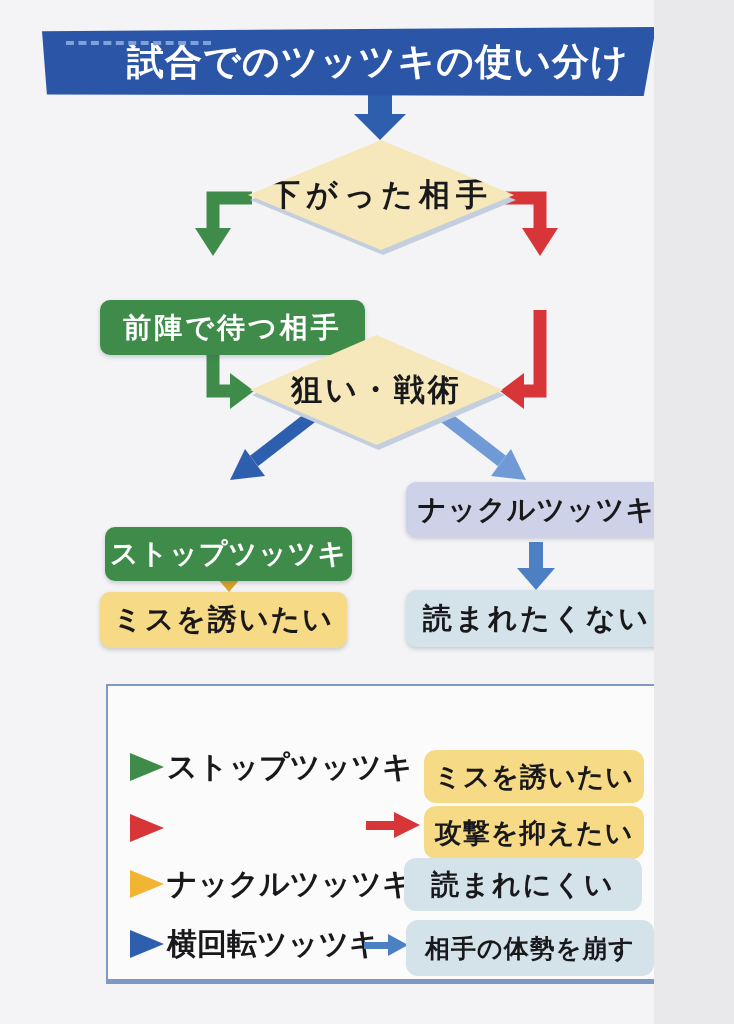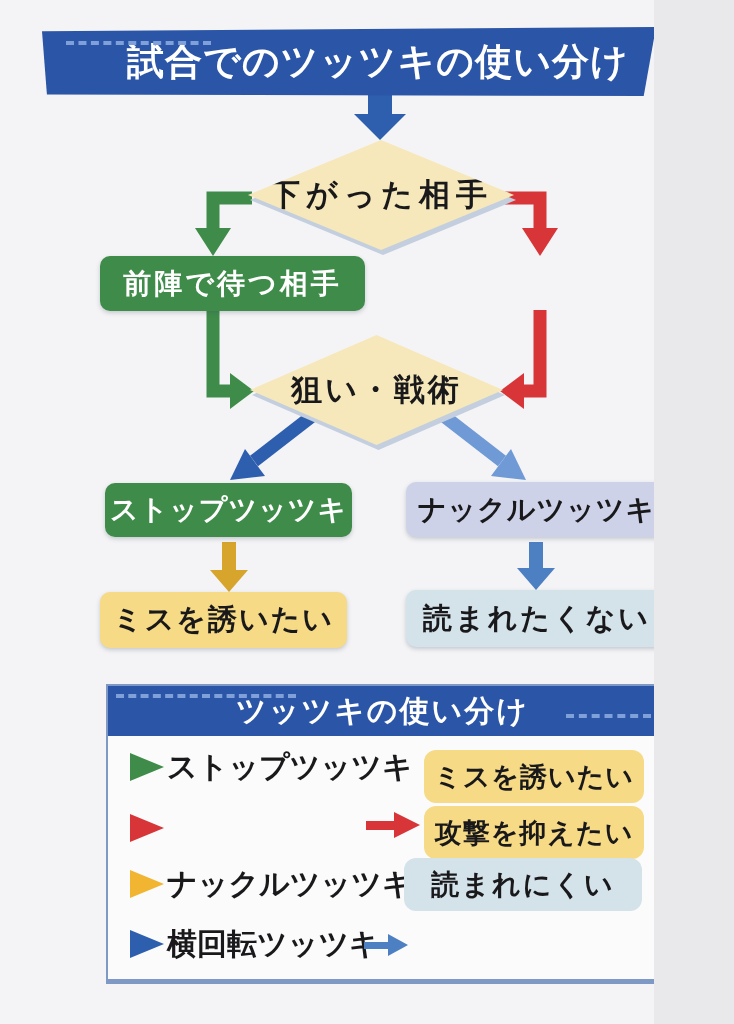--- a/index.html
+++ b/index.html
@@ -33,21 +33,21 @@
            clip-path:polygon(50% 0,100% 50%,50% 100%,0 50%);
            display:flex;align-items:center;justify-content:center;
            font-weight:bold;font-size:31px;}
   .d1{left:248px;top:140px;width:266px;height:110px;}
   .d1 .diamond{letter-spacing:6px;}
   .d2{left:250px;top:335px;width:253px;height:110px;}
   .d2 .diamond{letter-spacing:3px;justify-content:center;}
 
   .fbox{position:absolute;z-index:2;display:flex;align-items:center;justify-content:center;
         border-radius:10px;font-weight:bold;box-shadow:0 2px 4px rgba(60,70,90,.25);}
-  .fb-green{background:var(--green);color:#fff;}
+  .fb-green{background:var(--green);color:#fff;margin-top:44px;}
   .fb-red{background:var(--red-box);color:#fff;}
   .fb-yellow{background:var(--yellow-box);color:var(--ink);font-weight:600;}
   .fb-lavender{background:var(--lavender);color:var(--ink);}
   .fb-lightblue{background:var(--lightblue);color:var(--ink);font-weight:600;}
   .b-front{left:100px;top:256px;width:265px;height:55px;font-size:28px;letter-spacing:3px;}
   .b-back{left:399px;top:254px;width:292px;height:58px;font-size:26px;border-radius:13px;}
   .b-stop{left:105px;top:483px;width:247px;height:54px;font-size:28px;letter-spacing:1px;}
   .b-knuckle{left:406px;top:482px;width:261px;height:55px;font-size:28px;letter-spacing:1px;}
   .b-miss{left:100px;top:592px;width:247px;height:56px;font-size:29px;letter-spacing:2px;}
   .b-read{left:406px;top:590px;width:262px;height:57px;font-size:29px;letter-spacing:3px;align-items:center;}
@@ -149,25 +149,20 @@
   </div>
 
   <div class="fbox fb-yellow b-miss">
     <span>ミスを誘いたい</span>
   </div>
   <div class="fbox fb-lightblue b-read">
     <span>読まれたくない</span>
   </div>
 
   <div class="panel">
-    <div class="panel-header">
-      <span>ツッツキの使い分け</span>
-      <div class="dash hdash-l"></div>
-      <div class="dash hdash-r"></div>
-    </div>
 
     <div class="marker" style="top:67px" data-color="green"></div>
     <div class="lg-label" style="top:61px">ストップツッツキ</div>
     <div class="eb eb-yellow eb1">ミスを誘いたい</div>
 
     <div class="marker" style="top:128px" data-color="red"></div>
     <svg class="lg-arrow" style="left:258px;top:126px" width="56" height="26" viewBox="0 0 56 26">
       <rect x="0" y="9" width="30" height="9" class="f-red"></rect>
       <polygon points="28,0 28,26 54,13" class="f-red"></polygon>
     </svg>
@@ -176,15 +171,16 @@
     <div class="marker" style="top:184px" data-color="gold-bright"></div>
     <div class="lg-label" style="top:178px">ナックルツッツキ</div>
     <div class="eb eb-blue eb3">読まれにくい</div>
 
     <div class="marker" style="top:244px" data-color="blue-dark"></div>
     <div class="lg-label" style="top:238px">横回転ツッツキ</div>
     <svg class="lg-arrow" style="left:256px;top:248px" width="46" height="22" viewBox="0 0 46 22">
       <rect x="0" y="8" width="26" height="7" class="f-bluemid"></rect>
       <polygon points="24,0 24,22 44,11" class="f-bluemid"></polygon>
     </svg>
+    <div class="eb eb-blue eb4">相手の体勢を崩す</div>
   </div>
 
 </div>
 
 </body></html>

